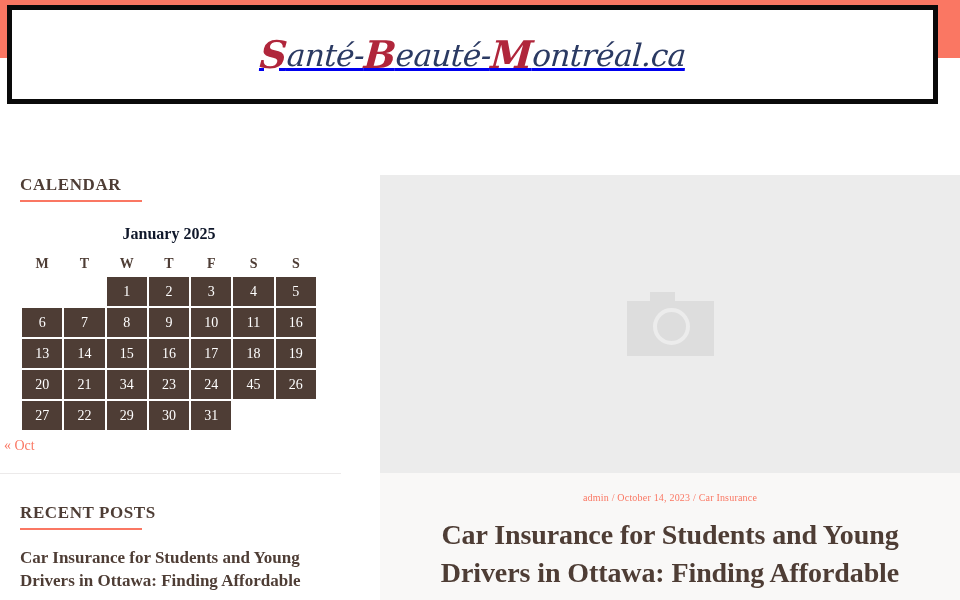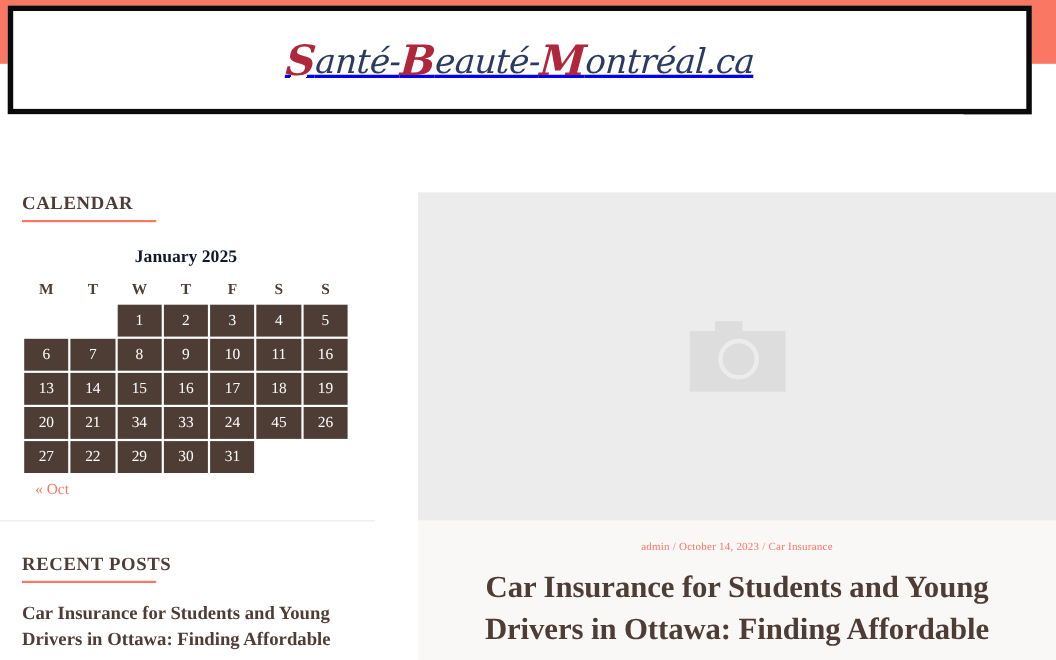--- a/index.html
+++ b/index.html
@@ -125,21 +125,21 @@
     vertical-align: middle;
     font-family: "Liberation Serif", serif;
     font-size: 14px;
     color: #ffffff;
     background: #4e3d35;
     padding: 0;
   }
   table.calendar td.empty { background: transparent; }
 
   .cal-nav {
-    padding: 6px 0 0 32px;
+    padding: 6px 0 0 4px;
     font-family: "Liberation Serif", serif;
     font-size: 14px;
   }
   .cal-nav a {
     color: #fa7763;
     text-decoration: none;
   }
 
   .widget-divider {
     margin-top: 19px;
@@ -289,21 +289,21 @@
                 <td>15</td>
                 <td>16</td>
                 <td>17</td>
                 <td>18</td>
                 <td>19</td>
               </tr>
               <tr>
                 <td>20</td>
                 <td>21</td>
                 <td>34</td>
-                <td>33</td>
+                <td>23</td>
                 <td>24</td>
                 <td>45</td>
                 <td>26</td>
               </tr>
               <tr>
                 <td>27</td>
                 <td>22</td>
                 <td>29</td>
                 <td>30</td>
                 <td>31</td>

